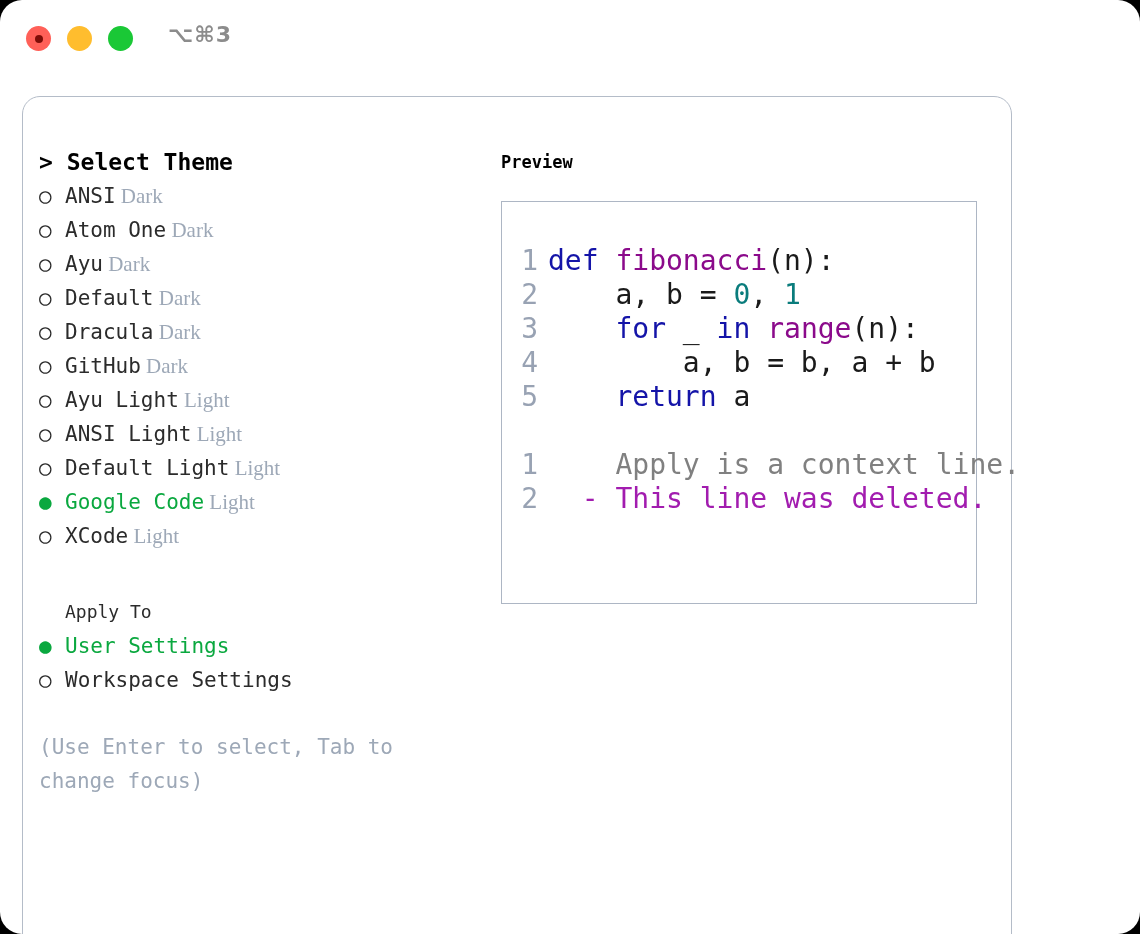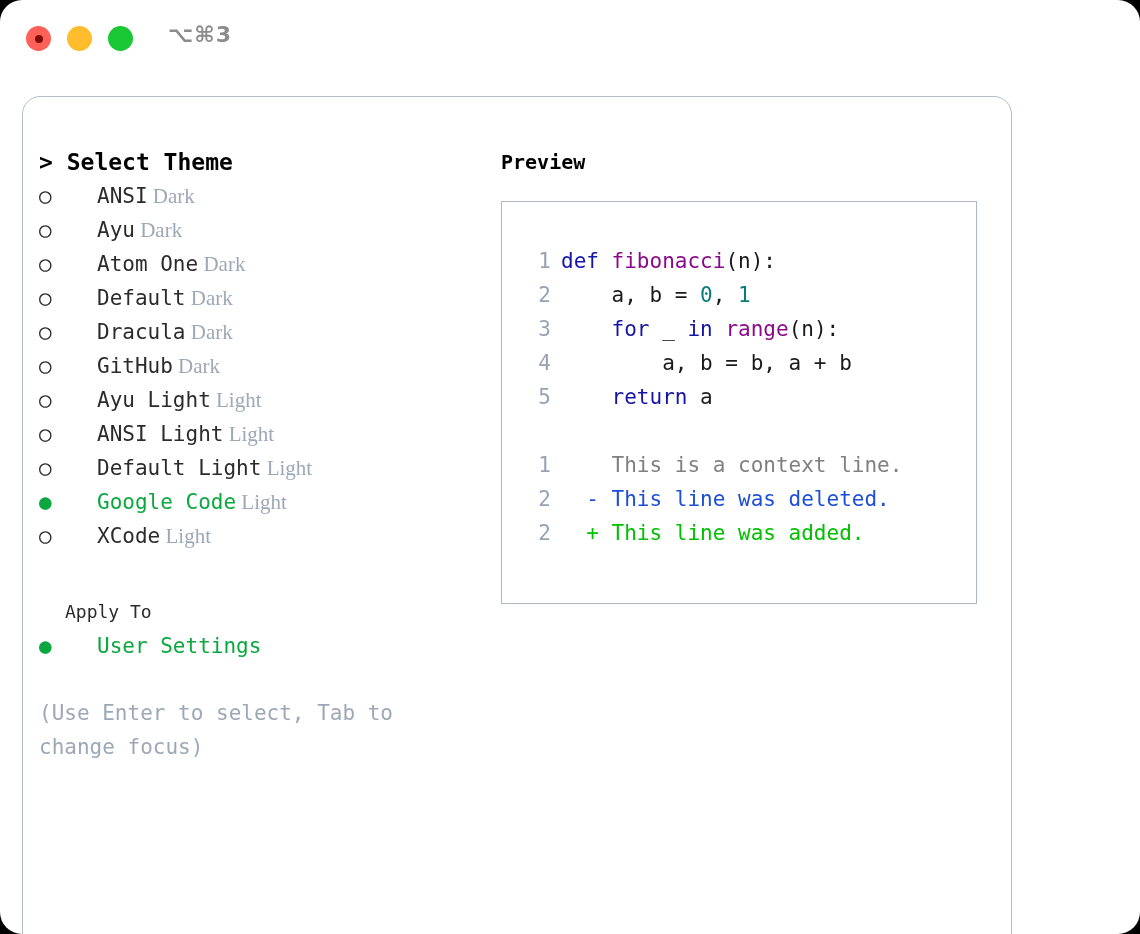--- a/index.html
+++ b/index.html
@@ -110,21 +110,21 @@
     color: #2b2b2b;
     white-space: pre;
   }
   .marker {
     display: inline-block;
     width: 26px;
     color: #2b2b2b;
   }
   .opt-row.selected .marker { color: #0aa83f; }
   .opt-row.selected .label  { color: #0aa83f; }
-  .opt-label { color: #2b2b2b; margin-left: 32px; }
+  .opt-label { color: #2b2b2b; }
   .variant   { color: #9da8b7; font-family: Liberation Serif, serif; }
 
   .section-label {
     font-size: 18px;
     line-height: 34px;
     color: #2b2b2b;
     white-space: pre;
     padding-left: 26px;
   }
 
@@ -139,56 +139,56 @@
   }
 
   
   .right-col {
     position: absolute;
     left: 478px;
     top: 48px;
     width: 490px;
   }
   .preview-title {
-    font-size: 20px;
+    font-size: 17px;
     font-weight: bold;
     color: #000000;
     line-height: 34px;
   }
   .preview-box {
     margin-top: 22px;
     width: 476px;
     height: 403px;
     border: 1px solid #adb6c4;
     box-sizing: border-box;
     background: #ffffff;
     position: relative;
   }
   .code-area {
     position: absolute;
-    left: 21px;
+    left: 8px;
     top: 42px;
     right: 8px;
-    font-size: 21px;
+    font-size: 28px;
     line-height: 34px;
   }
   .code-line { white-space: pre; }
   .ln {
     display: inline-block;
     width: 28px;
     text-align: right;
     color: #98a2b3;
     margin-right: 10px;
   }
   .kw   { color: #1414a8; }
   .fn   { color: #8b0a8b; }
   .num  { color: #0a7c7c; }
   .pl   { color: #1a1a1a; }
   .ctx  { color: #808080; }
-  .del  { color: #1d4ed8; }
+  .del  { color: #a21caf; }
   .add  { color: #00c000; }
   .diff-gap { height: 34px; }
 </style>
 </head>
 <body>
 
 <div class="window">
 
   <div class="titlebar">
     <div class="traffic">
@@ -199,58 +199,58 @@
     <div class="shortcut">⌥⌘3</div>
   </div>
 
   <div class="panel">
     <div class="panel-inner">
 
       <div class="left-col">
         <div class="heading">&gt; Select Theme</div>
         <div id="theme-list">
             <div class="opt-row"><span class="marker">○</span><span class="label opt-label">ANSI</span><span class="variant"> Dark</span></div>
+            <div class="opt-row"><span class="marker">○</span><span class="label opt-label">Atom One</span><span class="variant"> Dark</span></div>
             <div class="opt-row"><span class="marker">○</span><span class="label opt-label">Ayu</span><span class="variant"> Dark</span></div>
-            <div class="opt-row"><span class="marker">○</span><span class="label opt-label">Atom One</span><span class="variant"> Dark</span></div>
             <div class="opt-row"><span class="marker">○</span><span class="label opt-label">Default</span><span class="variant"> Dark</span></div>
             <div class="opt-row"><span class="marker">○</span><span class="label opt-label">Dracula</span><span class="variant"> Dark</span></div>
             <div class="opt-row"><span class="marker">○</span><span class="label opt-label">GitHub</span><span class="variant"> Dark</span></div>
             <div class="opt-row"><span class="marker">○</span><span class="label opt-label">Ayu Light</span><span class="variant"> Light</span></div>
             <div class="opt-row"><span class="marker">○</span><span class="label opt-label">ANSI Light</span><span class="variant"> Light</span></div>
             <div class="opt-row"><span class="marker">○</span><span class="label opt-label">Default Light</span><span class="variant"> Light</span></div>
             <div class="opt-row selected"><span class="marker">●</span><span class="label opt-label">Google Code</span><span class="variant"> Light</span></div>
             <div class="opt-row"><span class="marker">○</span><span class="label opt-label">XCode</span><span class="variant"> Light</span></div>
           </div>
 
         <div class="spacer-lg"></div>
 
         <div class="section-label">Apply To</div>
         <div id="apply-list">
             <div class="opt-row selected"><span class="marker">●</span><span class="label opt-label">User Settings</span></div>
+            <div class="opt-row"><span class="marker">○</span><span class="label opt-label">Workspace Settings</span></div>
           </div>
 
         <div class="hint">(Use Enter to select, Tab to change focus)</div>
       </div>
 
       <div class="right-col">
         <div class="preview-title">Preview</div>
         <div class="preview-box">
           <div class="code-area">
             <div id="code-block">
                 <div class="code-line"><span class="ln">1</span><span class="kw">def </span><span class="fn">fibonacci</span><span class="pl">(n):</span></div>
                 <div class="code-line"><span class="ln">2</span><span class="pl">    a, b = </span><span class="num">0</span><span class="pl">, </span><span class="num">1</span></div>
                 <div class="code-line"><span class="ln">3</span><span class="pl">    </span><span class="kw">for</span><span class="pl"> _ </span><span class="kw">in</span><span class="pl"> </span><span class="fn">range</span><span class="pl">(n):</span></div>
                 <div class="code-line"><span class="ln">4</span><span class="pl">        a, b = b, a + b</span></div>
                 <div class="code-line"><span class="ln">5</span><span class="pl">    </span><span class="kw">return</span><span class="pl"> a</span></div>
               </div>
             <div class="diff-gap"></div>
             <div id="diff-block">
-                <div class="code-line"><span class="ln">1</span><span class="ctx">    This is a context line.</span></div>
+                <div class="code-line"><span class="ln">1</span><span class="ctx">    Apply is a context line.</span></div>
                 <div class="code-line"><span class="ln">2</span><span class="del">  - This line was deleted.</span></div>
-                <div class="code-line"><span class="ln">2</span><span class="add">  + This line was added.</span></div>
               </div>
           </div>
         </div>
       </div>
 
     </div>
   </div>
 </div>
 
 </body></html>

